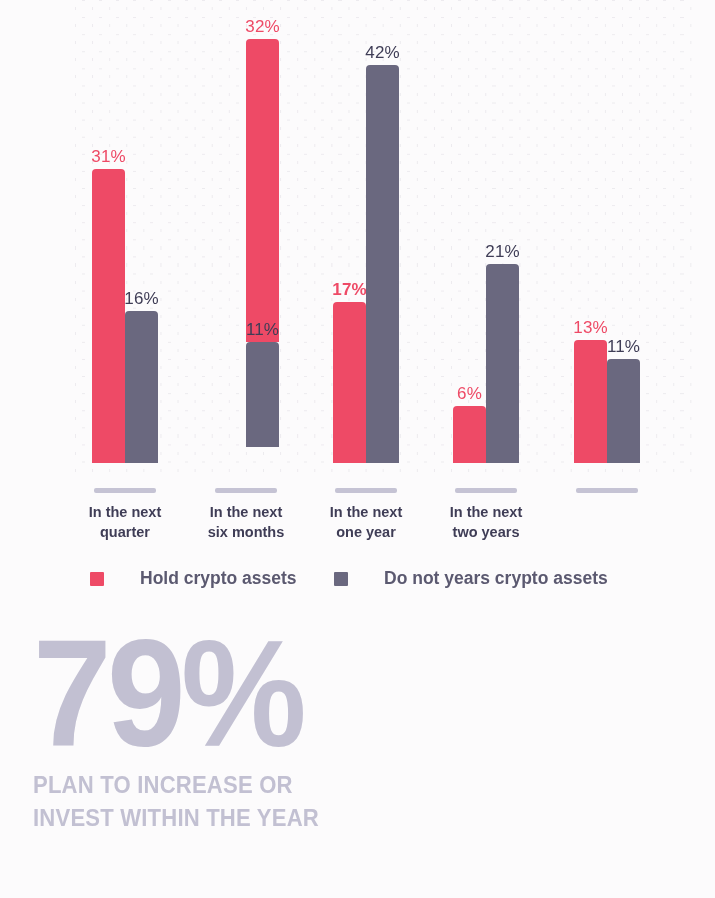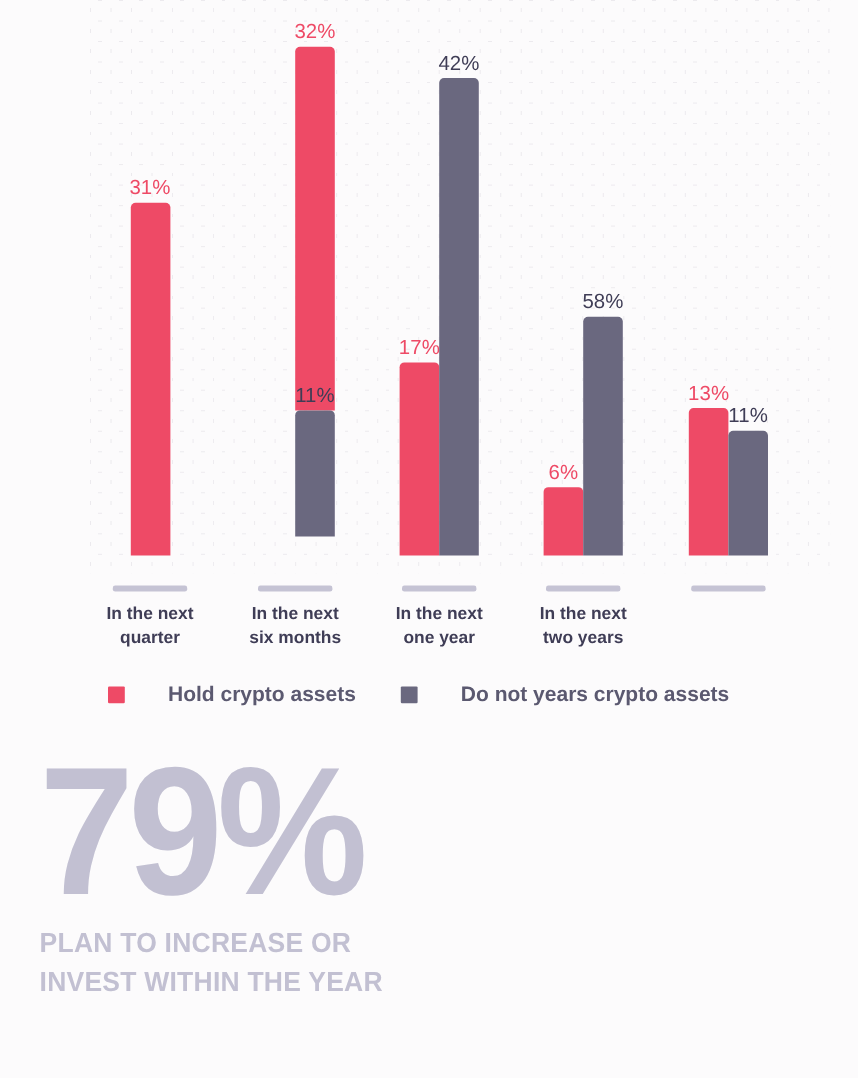--- a/index.html
+++ b/index.html
@@ -180,48 +180,52 @@
 <div id="chart-area">
 
   <div id="grid-bg"></div>
 
   <div id="plot">
       <div class="group" style="left: 92px; width: 66px; justify-content: center;">
         <div class="bar-wrap">
           <div class="bar-label s0" style="bottom: 297.57px;">31%</div>
           <div class="bar s0" style="height: 293.57px; background: rgb(238, 74, 102);"></div>
         </div>
+        <div class="bar-wrap">
+          <div class="bar-label s1" style="bottom: 155.52px;">16%</div>
+          <div class="bar s1" style="height: 151.52px; background: rgb(106, 104, 127);"></div>
+        </div>
       </div>
       <div class="group" style="left: 213px; width: 66px; flex-direction: column;">
         <div class="bar-wrap">
           <div class="bar-label s0" style="bottom: 307.04px;">32%</div>
           <div class="bar s0" style="height: 303.04px; background: rgb(238, 74, 102);"></div>
         </div>
         <div class="bar-wrap">
           <div class="bar-label s1" style="bottom: 108.17px;">11%</div>
           <div class="bar s1" style="height: 104.17px; background: rgb(106, 104, 127);"></div>
         </div>
       </div>
       <div class="group" style="left: 333px; width: 66px;">
         <div class="bar-wrap">
-          <div class="bar-label s0" style="bottom: 164.99px;">17%</div>
+          <div class="bar-label s0" style="bottom: 164.99px; font-weight: bold;">17%</div>
           <div class="bar s0" style="height: 160.99px; background: rgb(238, 74, 102);"></div>
         </div>
         <div class="bar-wrap">
           <div class="bar-label s1" style="bottom: 401.74px;">42%</div>
           <div class="bar s1" style="height: 397.74px; background: rgb(106, 104, 127);"></div>
         </div>
       </div>
       <div class="group" style="left: 453px; width: 66px;">
         <div class="bar-wrap">
           <div class="bar-label s0" style="bottom: 60.82px;">6%</div>
           <div class="bar s0" style="height: 56.82px; background: rgb(238, 74, 102);"></div>
         </div>
         <div class="bar-wrap">
-          <div class="bar-label s1" style="bottom: 202.87px;">58%</div>
+          <div class="bar-label s1" style="bottom: 202.87px;">21%</div>
           <div class="bar s1" style="height: 198.87px; background: rgb(106, 104, 127);"></div>
         </div>
       </div>
       <div class="group" style="left: 574px; width: 66px;">
         <div class="bar-wrap">
           <div class="bar-label s0" style="bottom: 127.11px;">13%</div>
           <div class="bar s0" style="height: 123.11px; background: rgb(238, 74, 102);"></div>
         </div>
         <div class="bar-wrap">
           <div class="bar-label s1" style="bottom: 108.17px;">11%</div>

